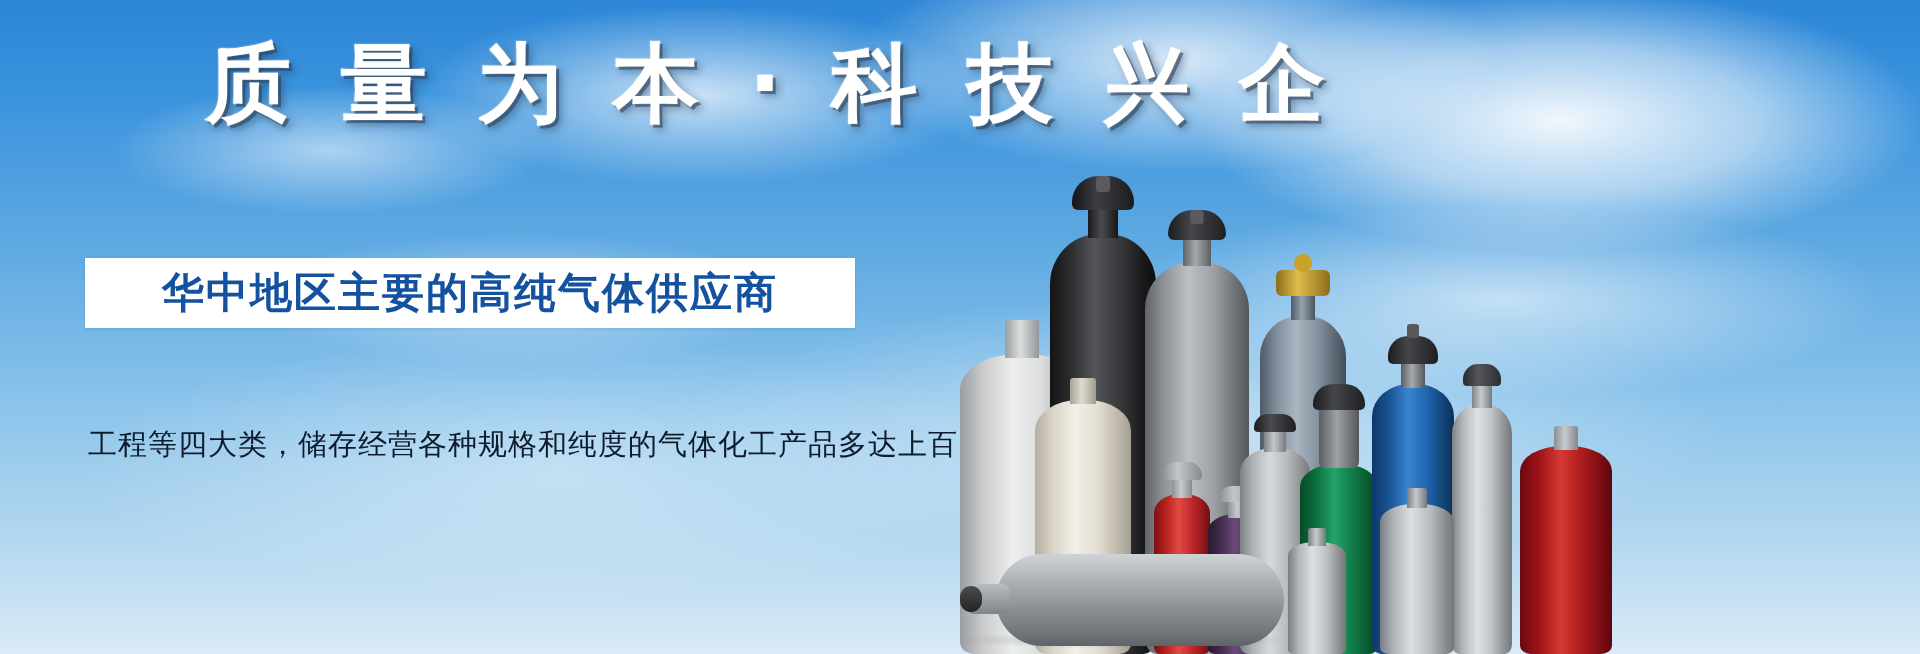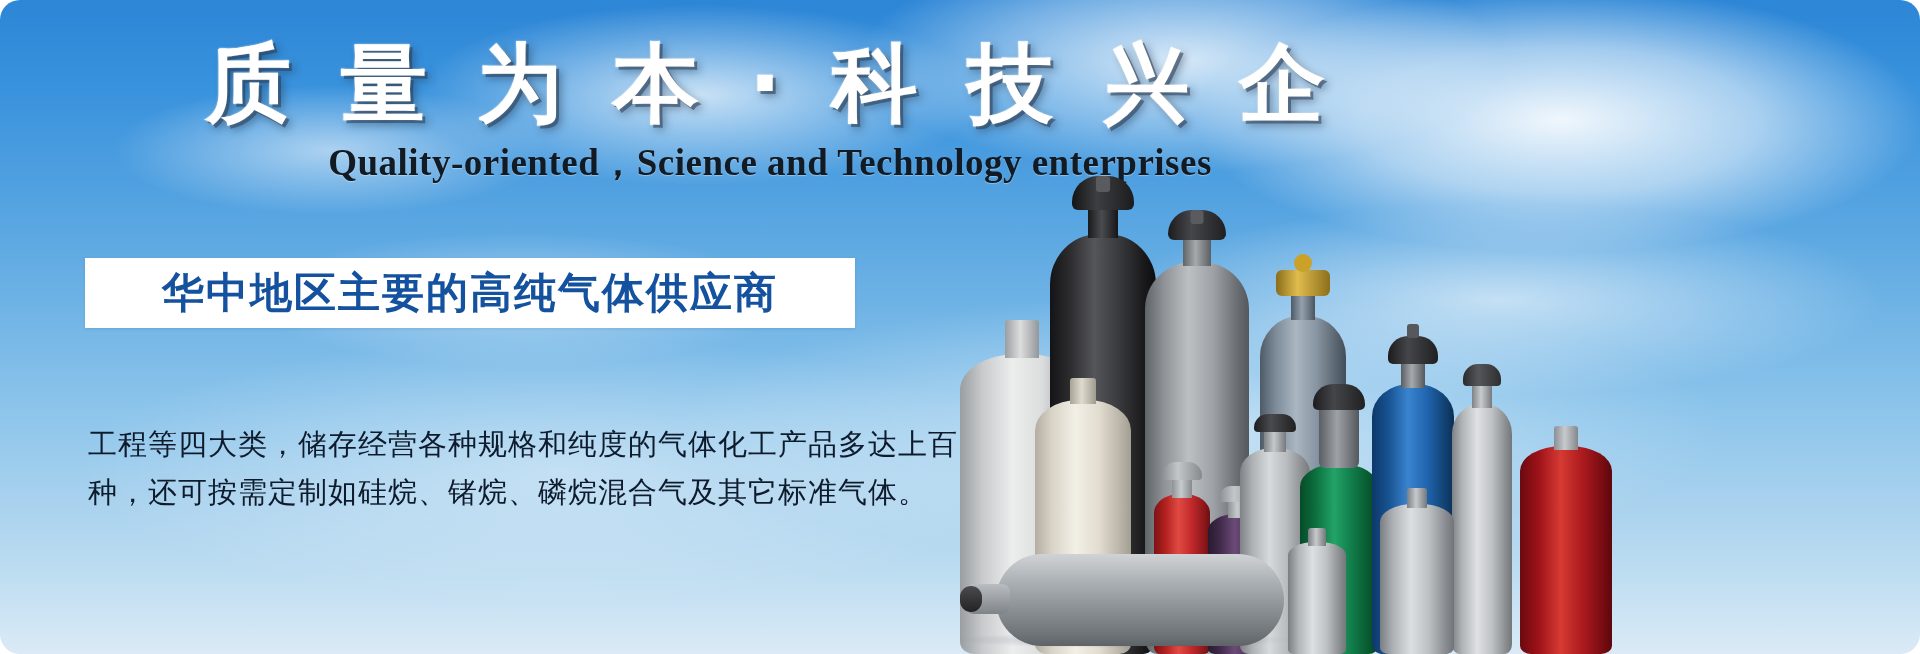--- a/index.html
+++ b/index.html
@@ -22,21 +22,20 @@
         #2d86d6 0%,
         #3a93dd 14%,
         #4e9fe0 27%,
         #63ace3 40%,
         #7cbbe8 54%,
         #93c8ec 66%,
         #a9d2ee 77%,
         #bcdcf1 87%,
         #cfe5f4 95%,
         #dbeaf6 100%);
-    border-radius: 20px;
   }
 
   
   .headline{
     position:absolute;left:0;top:26px;width:1540px;text-align:center;
     font-family:"DejaVu Sans", sans-serif;
     font-weight:700;font-size:86px;letter-spacing:10px;
     color:#ffffff;white-space:nowrap;
     text-shadow:
       3px 3px 0 rgba(40,60,85,0.55),
@@ -100,29 +99,27 @@
     border-radius:50% 42% 42% 50% / 50% 50% 50% 50%;
   }
 </style>
 </head>
 <body>
 
 <div class="banner">
 
   <div class="headline">质 量 为 本 · 科 技 兴 企</div>
 
-  <div class="subhead">Quality-oriented，Science and Technology enterprises</div>
 
   <div class="slogan-box">
     <div class="slogan">华中地区主要的高纯气体供应商</div>
   </div>
 
   <div class="paragraph">
     <span class="ln">工程等四大类，储存经营各种规格和纯度的气体化工产品多达上百</span>
-    <span class="ln">种，还可按需定制如硅烷、锗烷、磷烷混合气及其它标准气体。</span>
   </div>
 
   <div class="cylinders">
 
     <div class="cyl" style="left:20px;width:124px;height:330px;">
       <div class="shadow-floor"></div>
       <div class="body" style="height:300px;background:linear-gradient(90deg,#9a9ea1 0%,#c8cacb 18%,#eceded 42%,#dcdddd 66%,#a6aaad 88%,#8b8f92 100%);"></div>
       <div class="neck" style="width:34px;height:38px;bottom:296px;background:linear-gradient(90deg,#9a9ea1,#dcdddd 45%,#93979a);"></div>
     </div>
 

